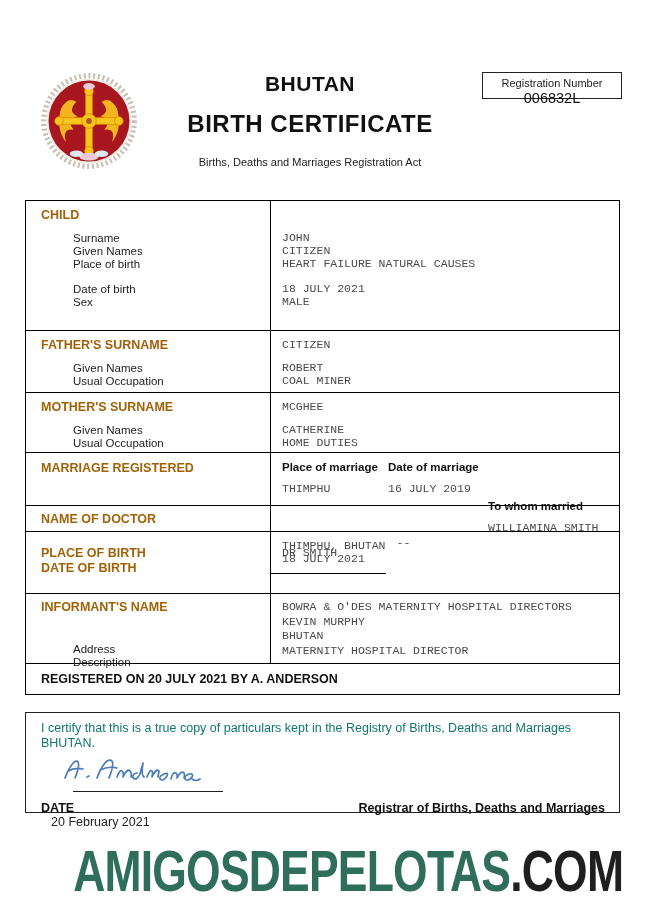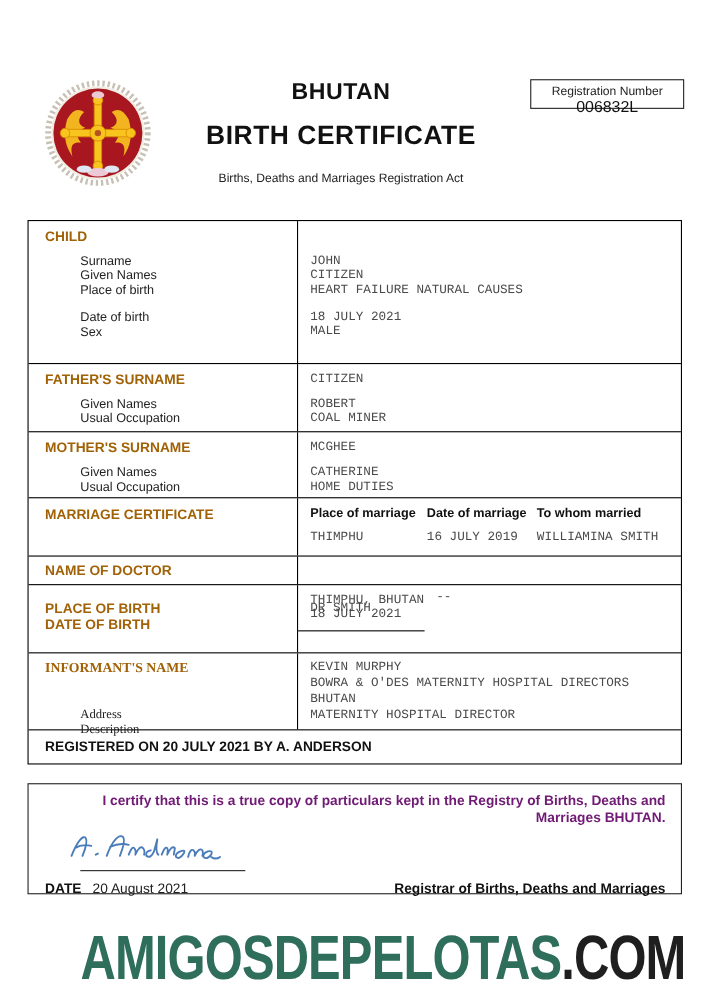--- a/index.html
+++ b/index.html
@@ -35,52 +35,52 @@
 
   .row-father, .row-mother { }
   .row-father { height:62px; }
   .row-mother { height:60px; }
   .hdr-pt { padding-top:7px; }
   .sub-mt { margin-top:10px; }
 
   .row-marriage { height:53px; }
   .row-marriage .cell-l { padding-top:8px; }
   .m-cols { display:flex; padding-top:8px; }
-  .m-col1 { width:106px; } .m-col2 { width:100px; } .m-col3 { flex:1; }
+  .m-col1 { width:106px; } .m-col2 { width:100px; } .m-col3 { flex:1;margin-top:39px; }
   .m-h { font-size:11.5px; font-weight:bold; color:#111; }
   .m-v { margin-top:9px; }
 
   .row-doctor { height:26px; }
   .row-doctor .cell-l { padding-top:6px; }
   .row-doctor .cell-r { padding-top:7px;margin-top:33px; }
 
   .row-birth { height:62px; }
   .row-birth .cell-l { padding-top:14px; }
   .row-birth .sec-h { line-height:15px; }
   .row-birth .cell-r { padding:0; display:flex; }
   .birth-upper { height:42px; border-bottom:1px solid #000; padding:7px 0 0 11px; }
   .birth-lower { flex:1; padding:4px 0 0 11px; }
 
   .row-informant { height:70px; }
-  .row-informant .cell-l { padding-top:6px;font-family:Liberation Serif, serif; }
+  .row-informant .cell-l { padding-top:6px; }
   .row-informant .lbl-block { margin-top:29px; }
   .row-informant .cell-r { padding-top:6px; }
   .row-informant .mono { line-height:14.5px; }
 
   .row-registered { height:30px; align-items:center; }
   .row-registered .reg-text { font-size:12.5px; font-weight:bold; color:#111; padding-left:15px; }
 
   
   .cert-box { position:absolute; left:25px; top:712px; width:595px; height:101px;
               border:1.5px solid #222; padding:8px 14px 0 15px; }
-  .certify-text { font-size:12.5px; font-weight:bold; color:#701a75; line-height:15px;text-align:right; }
+  .certify-text { font-size:12.5px; font-weight:normal; color:#0f766e; line-height:15px; }
   .sig-wrap { position:relative; margin-top:2px; margin-left:18px; width:170px; height:38px; }
   .sig-line { margin-left:32px; width:150px; border-bottom:1.5px solid #222; }
   .cert-foot { display:flex; justify-content:space-between; margin-top:9px; }
-  .date-group { display:flex; }
+  .date-group { display:flex;flex-direction:column; }
   .date-label { font-size:12.5px; font-weight:bold; color:#111; }
   .date-value { font-size:12.5px; color:#222; margin-left:10px; }
   .registrar { font-size:12.5px; font-weight:bold; color:#111; }
 
   
   .watermark { position:absolute; right:22px; top:838px; font-size:57px; font-weight:bold;
                letter-spacing:-1px; transform:scaleX(.78); transform-origin:right center;
                white-space:nowrap; }
   .wm-main { color:#2e6e5b; }
   .wm-suffix { color:#1f1f1f; }
@@ -178,21 +178,21 @@
         <div class="mono">MCGHEE</div>
         <div class="sub-mt">
           <div class="mono">CATHERINE</div>
           <div class="mono">HOME DUTIES</div>
         </div>
       </div>
     </div>
 
     <div class="t-row row-marriage">
       <div class="cell-l">
-        <div class="sec-h">MARRIAGE CERTIFICATE</div>
+        <div class="sec-h">MARRIAGE REGISTERED</div>
       </div>
       <div class="cell-r" style="padding-top:0;">
         <div class="m-cols">
           <div class="m-col1">
             <div class="m-h">Place of marriage</div>
             <div class="mono m-v">THIMPHU</div>
           </div>
           <div class="m-col2">
             <div class="m-h">Date of marriage</div>
             <div class="mono m-v">16 JULY 2019</div>
@@ -232,22 +232,22 @@
 
     <div class="t-row row-informant">
       <div class="cell-l">
         <div class="sec-h">INFORMANT'S NAME</div>
         <div class="lbl-block">
           <div class="lbl">Address</div>
           <div class="lbl">Description</div>
         </div>
       </div>
       <div class="cell-r">
+        <div class="mono">BOWRA &amp; O'DES MATERNITY HOSPITAL DIRECTORS</div>
         <div class="mono">KEVIN MURPHY</div>
-        <div class="mono">BOWRA &amp; O'DES MATERNITY HOSPITAL DIRECTORS</div>
         <div class="mono">BHUTAN</div>
         <div class="mono">MATERNITY HOSPITAL DIRECTOR</div>
       </div>
     </div>
 
     <div class="t-row row-registered">
       <div class="reg-text">REGISTERED ON 20 JULY 2021 BY A. ANDERSON</div>
     </div>
   </div>
 
@@ -266,21 +266,21 @@
           <path d="M112,26 q2,-8 5,-6 q2,2 1,5 q4,-8 7,-5 q1,2 0,5"></path>
           <path d="M130,21 q-5,2 -4,5 q3,3 7,-2 q2,-4 -3,-3z M133,26 q4,3 8,0"></path>
         </g>
       </svg>
       
     </div>
     <div class="sig-line"></div>
     <div class="cert-foot">
       <div class="date-group">
         <span class="date-label">DATE</span>
-        <span class="date-value">20 August 2021</span>
+        <span class="date-value">20 February 2021</span>
       </div>
       <div class="registrar">Registrar of Births, Deaths and Marriages</div>
     </div>
   </div>
 
   <div class="watermark">
     <span class="wm-main">AMIGOSDEPELOTAS</span><span class="wm-suffix">.COM</span>
   </div>
 
 </div>

